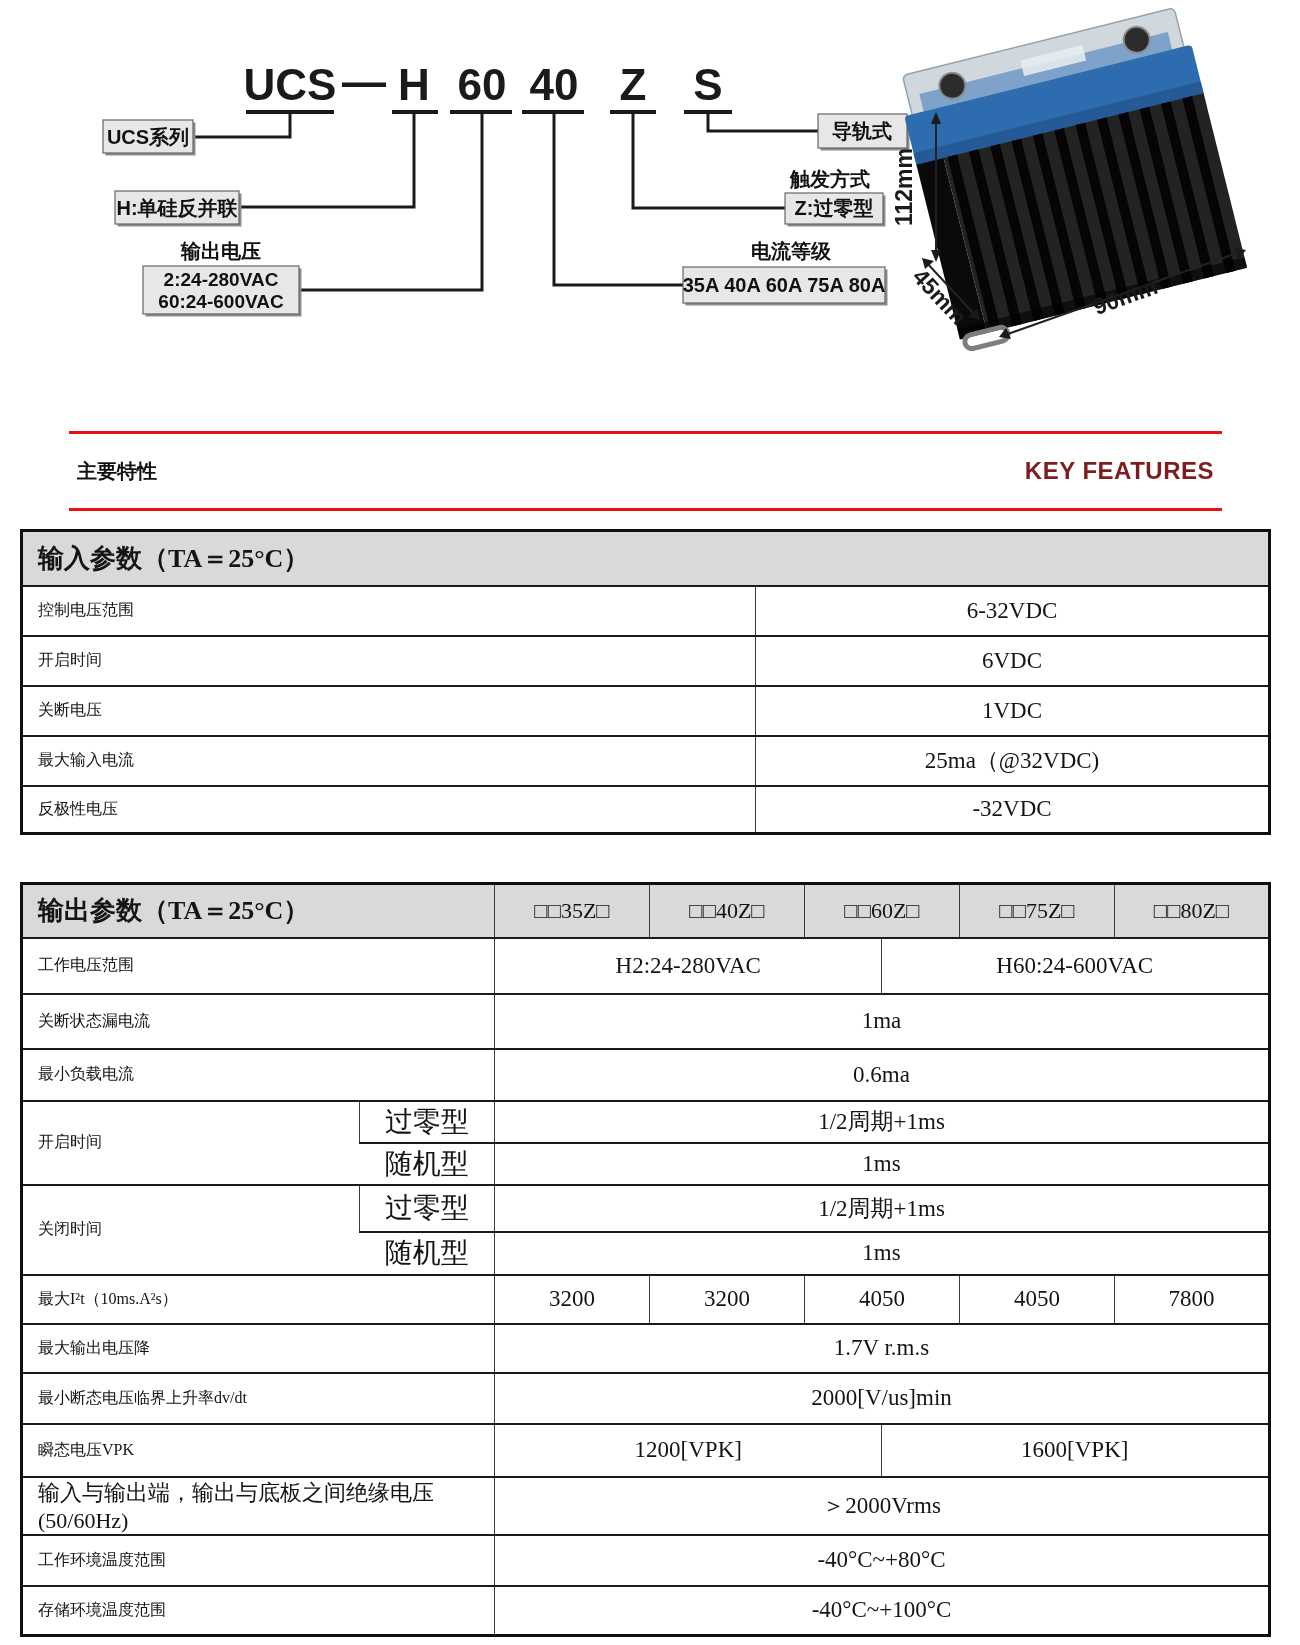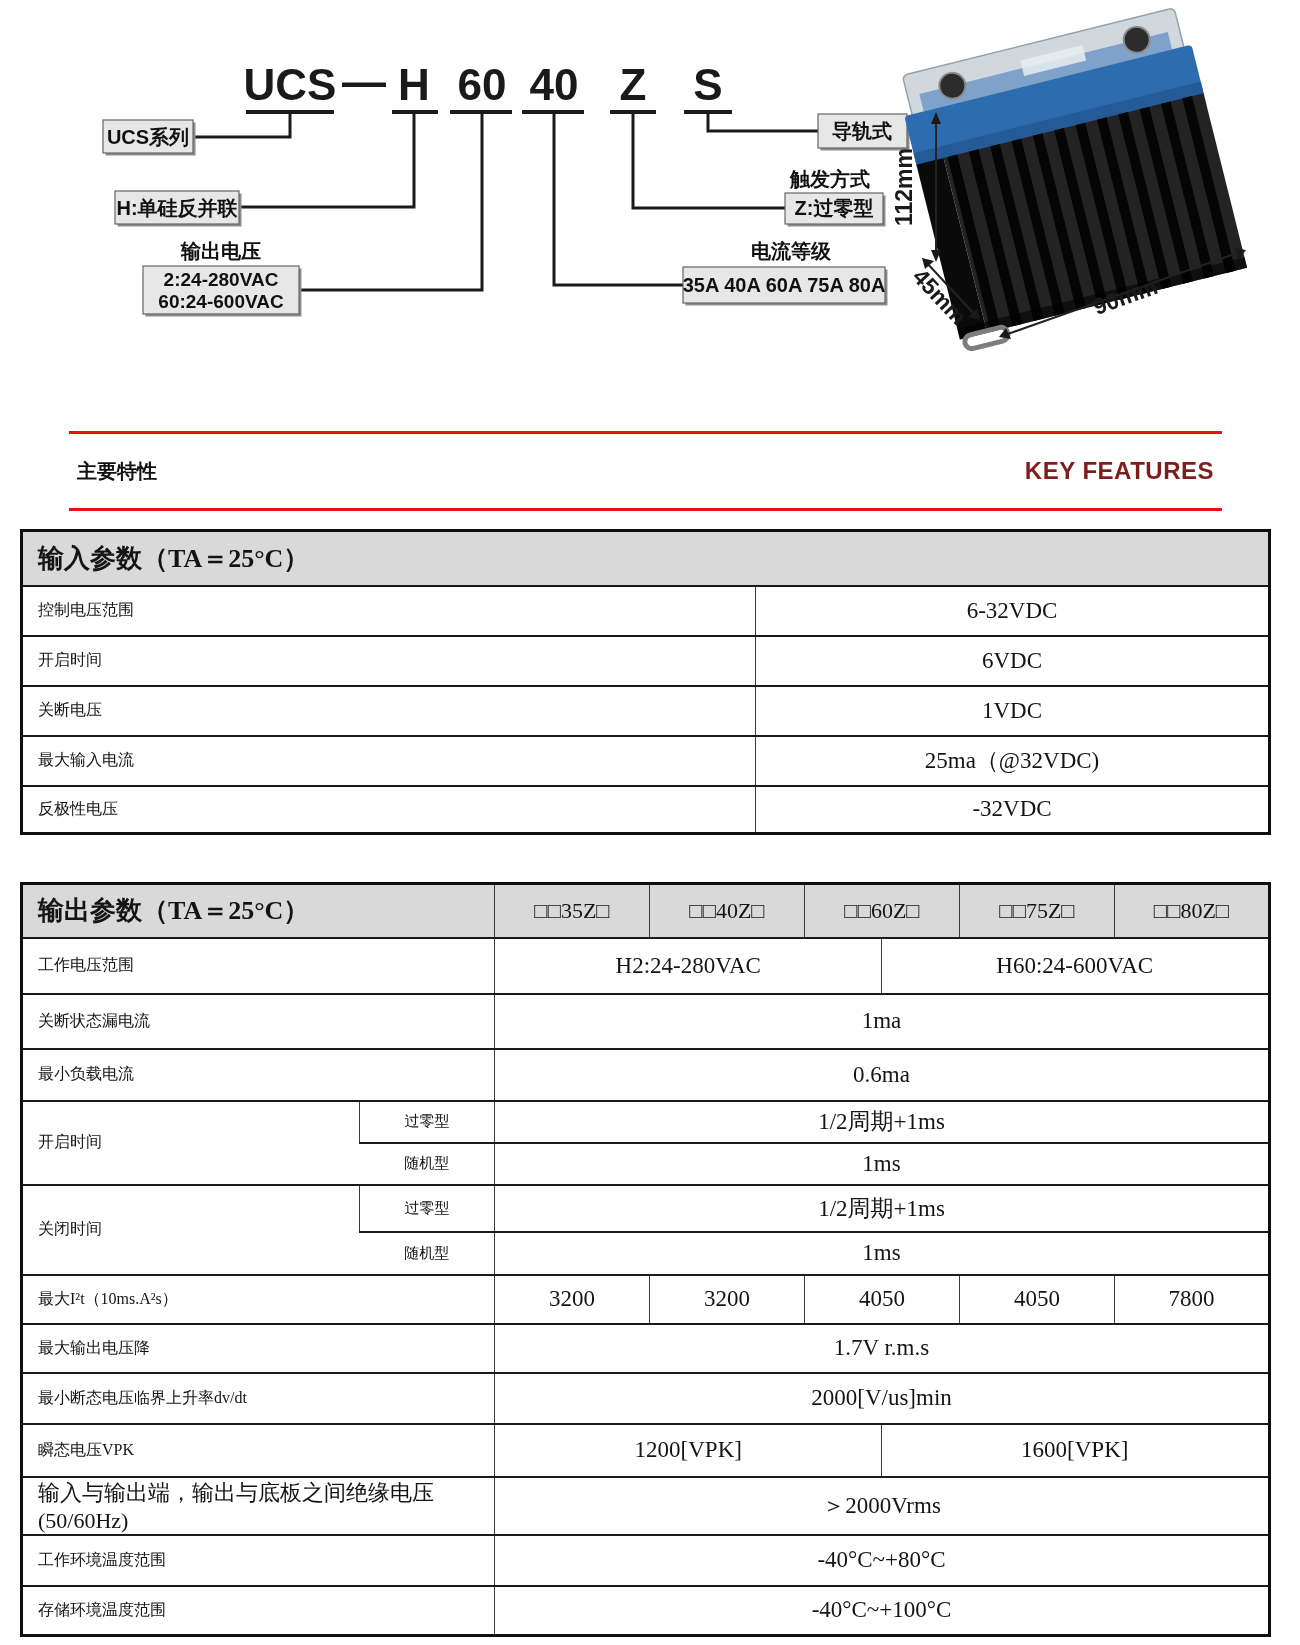--- a/index.html
+++ b/index.html
@@ -22,21 +22,21 @@
     border:3px solid #0f0f0f;font-family:"Liberation Serif","DejaVu Serif",serif;color:#141414;
   }
   .spec th,.spec td{border-top:2px solid #1a1a1a;border-left:1px solid #3c3c3c;overflow:hidden;padding:0;}
   .spec tr>th:first-child,.spec tr>td:first-child{border-left:none;}
   .spec th{background:#d9d9d9;font-weight:600;}
   .spec th.title{font-size:26px;text-align:left;padding-left:15px;}
   .spec th.colh{font-size:22px;font-weight:500;text-align:center;}
   .spec td.lbl{font-size:16px;text-align:left;padding-left:15px;}
   .spec td.lbl.sm{font-size:22px;}
   .spec td.val{font-size:23px;text-align:center;}
-  .spec td.sub{font-size:15px;text-align:center;}
+  .spec td.sub{font-size:28px;text-align:center;}
   .spec td.split{background:linear-gradient(#3c3c3c,#3c3c3c) center/1px 100% no-repeat;border-radius:6px;}
   .spec td.split .halves{display:flex;width:100%;}
   .spec td.split .halves span{flex:1;text-align:center;font-size:23px;}
   #input-table{top:529px;}
   #output-table{top:882px;}
 </style>
 </head>
 <body>
 
 <svg id="topsvg" width="1300" height="420" viewBox="0 0 1300 420" style="position:absolute;left:0;top:0;">

